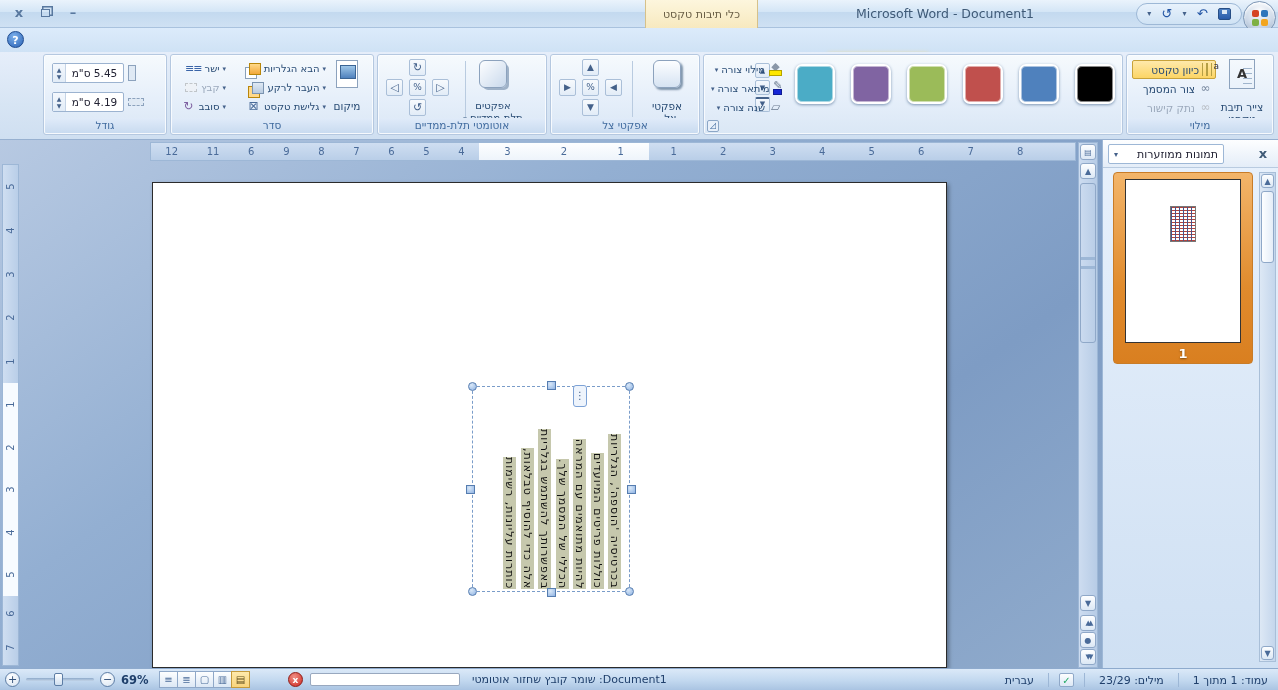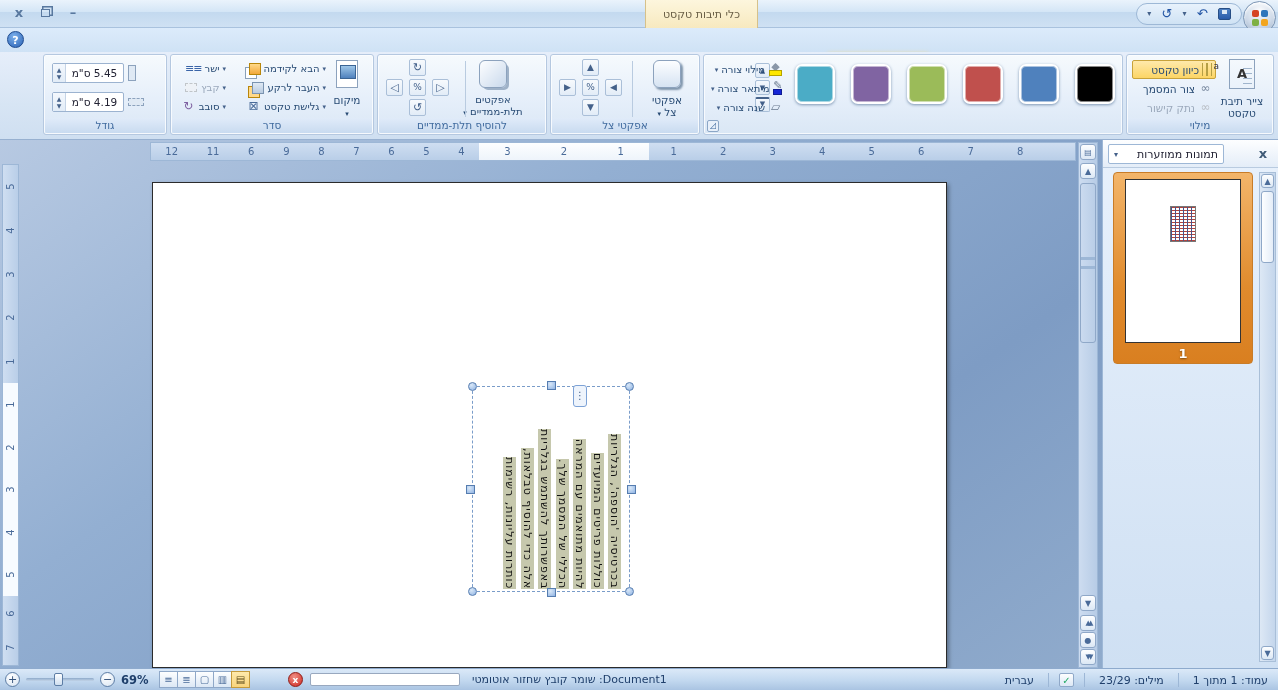--- a/index.html
+++ b/index.html
@@ -61,21 +61,21 @@
   .grp { position:relative; height:81px; border:1px solid #b5c8e0; border-radius:3px;
     background:linear-gradient(#f6fafd,#e6effa 55%,#dae7f5); box-shadow:inset 0 0 0 1px #fdfeffcc; }
   .grp-label { position:absolute; left:1px; right:1px; bottom:1px; height:15px; text-align:center;
     font-size:10.5px; color:#3f6a9e; background:linear-gradient(#e0ebf9,#c9dbf0);
     border-radius:0 0 2px 2px; line-height:15px; }
   .launcher { position:absolute; left:3px; bottom:2px; width:12px; height:12px;
     border:1px solid #8ba6c6; border-radius:2px; color:#3f6a9e; font-size:8px;
     line-height:10px; text-align:center; background:#e8f0fa; }
   .bigbtn { position:absolute; top:3px; border-radius:3px; text-align:center;
     font-size:10.5px; color:#274a73; line-height:12px; }
-  .bigbtn .cap { margin-top:6px; }
+  .bigbtn .cap { margin-top:12px; }
   .rbtn { display:flex; align-items:center; gap:3px; height:19px; font-size:10.5px;
     color:#274a73; padding:0 3px; white-space:nowrap; }
   .rbtn .dd { font-size:7px; color:#44618a; }
   .rbtn.active { background:linear-gradient(#ffe9ab,#fcd565); border:1px solid #c8a23a;
     border-radius:2px; }
   .rbtn.disabled { color:#9aa8bb; }
   .rbtn.disabled .mi { opacity:.45; filter:grayscale(1); }
   .mi { display:inline-block; width:15px; height:15px; text-align:center; font-size:11px;
     line-height:15px; color:#4a6b99; }
 
@@ -257,20 +257,21 @@
   .saving { position:absolute; left:472px; top:4px; direction:ltr; white-space:nowrap; }
 </style>
 </head>
 <body>
 
 <div class="titlebar">
   <span class="winbtn" style="left:8px">x</span>
   <span class="winbtn" style="left:34px"><span class="restore-box"></span></span>
   <span class="winbtn" style="left:62px">–</span>
   <div class="ctx-header">כלי תיבות טקסט</div>
+  <div class="title-text">Microsoft Word - Document1</div>
   <div class="qat">
     <span class="glyph tiny">▾</span>
     <span class="glyph">↺</span>
     <span class="glyph tiny">▾</span>
     <span class="glyph">↶</span>
     <span class="icon-save"></span>
   </div>
   <div class="office-btn">
     <span class="office-logo">
         <i></i>
@@ -374,34 +375,34 @@
         <span>תלת-ממדיים</span> <span class="dd" style="font-size:7px">▾</span></div>
     </div>
     <div class="vsep" style="right:80px"></div>
     <div class="cross">
       <span class="nudge" style="left:23px;top:0;font-size:11px">↻</span>
       <span class="nudge" style="left:0;top:20px;font-size:11px">◁</span>
       <span class="nudge" style="left:23px;top:20px">%</span>
       <span class="nudge" style="left:46px;top:20px;font-size:11px">▷</span>
       <span class="nudge" style="left:23px;top:40px;font-size:11px">↺</span>
     </div>
-    <div class="grp-label">להוסיף תלת-ממדיים</div>
+    <div class="grp-label">אוטומטי תלת-ממדיים</div>
   </div>
 
   <div class="grp g-arrange">
     <div class="bigbtn" style="right:4px;width:44px;height:60px">
       <div class="icon-pospage"></div>
       <div class="cap"><span>מיקום</span><br>
         <span class="dd" style="font-size:7px">▾</span></div>
     </div>
     <div class="arr-rows">
       <div class="arr-col" style="width:96px">
         <div class="rbtn" style="font-size:10px">
           <span class="mi"><span class="icon-layers" style="display:inline-block;margin:2px 0 0 4px"></span></span>
-          <span>הבא לקידמה</span>
+          <span>הבא הגלריות</span>
           <span class="dd">▾</span>
         </div>
         <div class="rbtn" style="font-size:10px">
           <span class="mi"><span class="icon-layers back" style="display:inline-block;margin:2px 0 0 4px"></span></span>
           <span>העבר לרקע</span>
           <span class="dd">▾</span>
         </div>
         <div class="rbtn" style="font-size:10px">
           <span class="mi icon-wrap">⊠</span>
           <span>גלישת טקסט</span>

